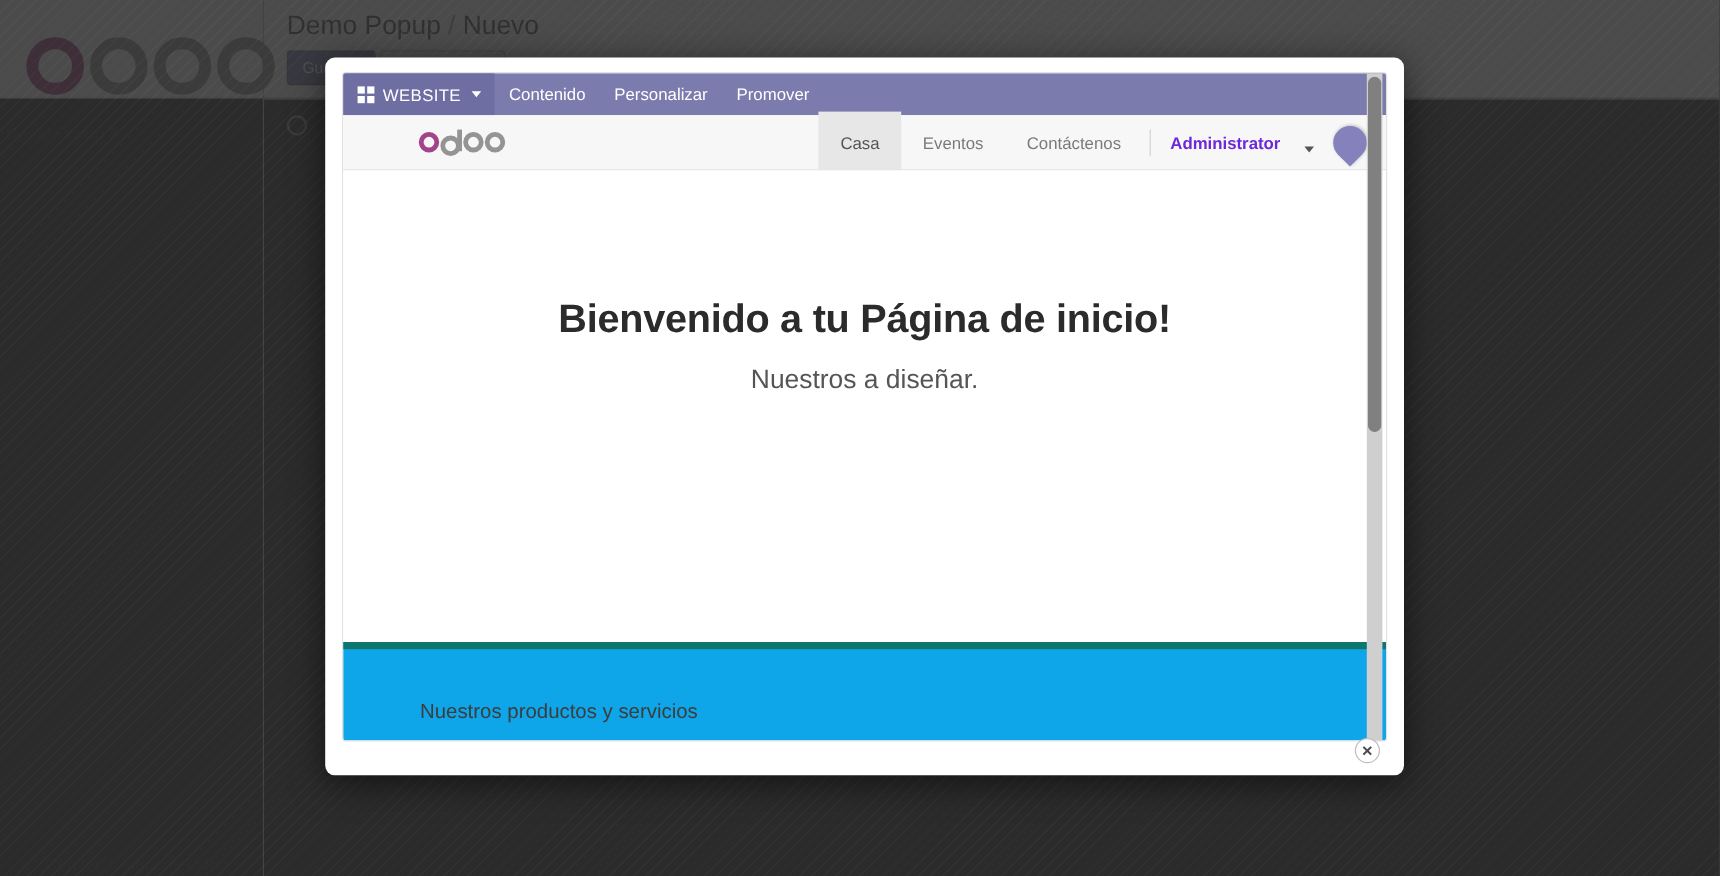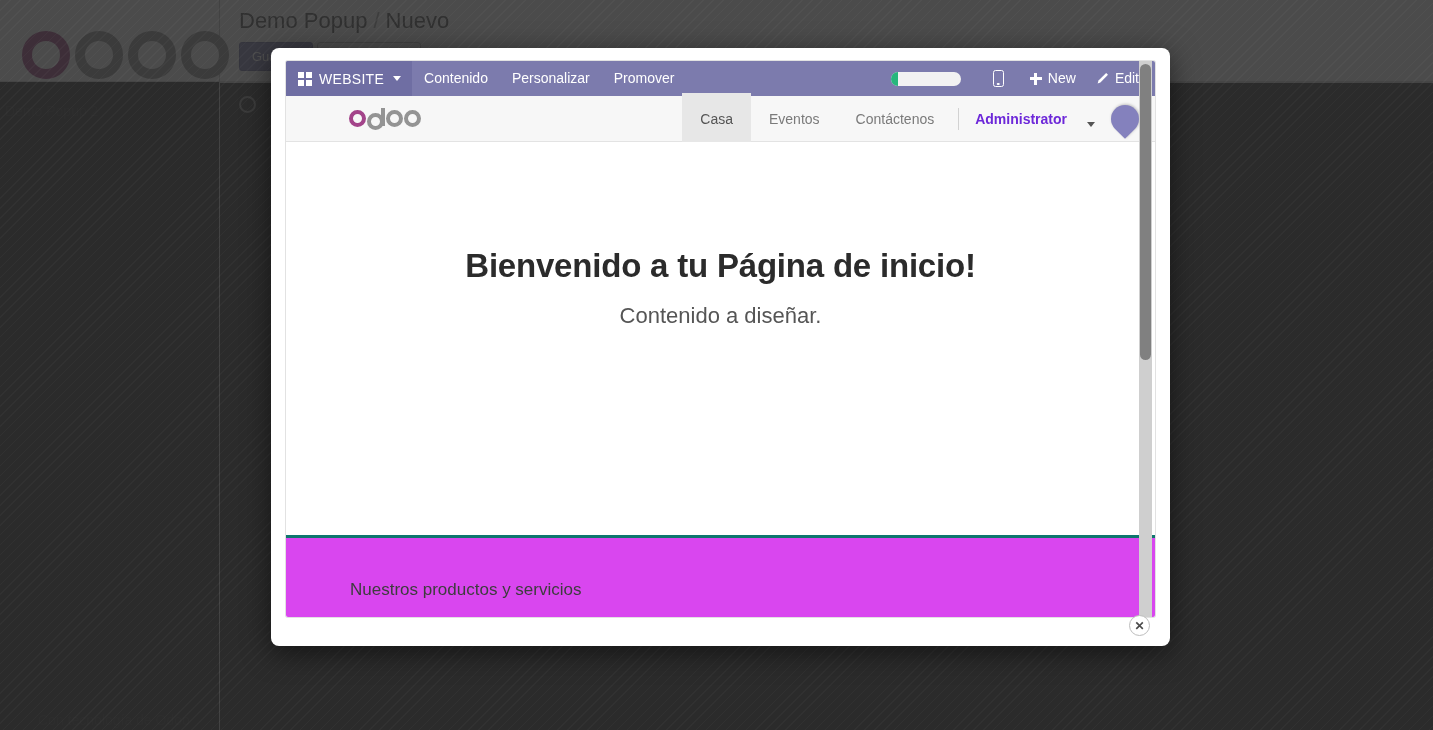--- a/index.html
+++ b/index.html
@@ -360,22 +360,22 @@
     display: flex;
     align-items: center;
     justify-content: center;
     gap: 11px;
   }
   .section-band {
     position: absolute;
     left: 0; bottom: 0;
     width: 100%;
     height: 82px;
-    background: #d946ef;
-    border-top: 3px solid #0f766e;
+    background: #0ea5e9;
+    border-top: 6px solid #0f766e;
   }
   .section-band .title {
     position: absolute;
     left: 64px; top: 42px;
     font-size: 17px;
     color: #3d3d3d;
   }
 
   
   .scroll-track {
@@ -462,38 +462,20 @@
             <i></i>
           </span>
         <span class="wb-brand-text">WEBSITE</span>
         <span class="caret-down"></span>
       </div>
 
       <div class="wb-item">Contenido</div>
       <div class="wb-item">Personalizar</div>
       <div class="wb-item">Promover</div>
 
-      <div class="wb-right">
-        <div class="wb-progress">
-          <span id="progress-fill" style="width: 10%;"></span>
-        </div>
-        <div class="mobile-icon"></div>
-        <div class="wb-action">
-          <span class="plus-icon"></span>
-          <span>New</span>
-        </div>
-        <div class="wb-action">
-          <span class="pencil-icon">
-            <svg width="13" height="13" viewBox="0 0 16 16">
-                <path d="M12.5 1.2 14.8 3.5 5.4 12.9 2 14l1.1-3.4z" fill="#ffffff"></path>
-              </svg>
-          </span>
-          <span>Edit</span>
-        </div>
-      </div>
     </div>
 
     <div class="site-header">
       <div class="site-logo">
         <span class="o-ring magenta"></span>
         <span class="odoo-d">
           <span class="stem"></span>
             <span class="ring"></span>
         </span>
         <span class="o-ring"></span>
@@ -510,21 +492,21 @@
           <span class="caret-dark"></span>
         </div>
         <div style="width:46px"></div>
       </div>
       <div class="droplet-header"></div>
     </div>
 
     <div class="site-body">
       <div class="hero">
         <h1><span>Bienvenido a tu </span><span>Página de inicio!</span></h1>
-        <h2>Contenido a diseñar.</h2>
+        <h2>Nuestros a diseñar.</h2>
       </div>
 
       <div class="section-band">
         <div class="title">Nuestros productos y servicios</div>
       </div>
     </div>
 
     <div class="scroll-track">
       <div class="scroll-thumb"></div>
     </div>

